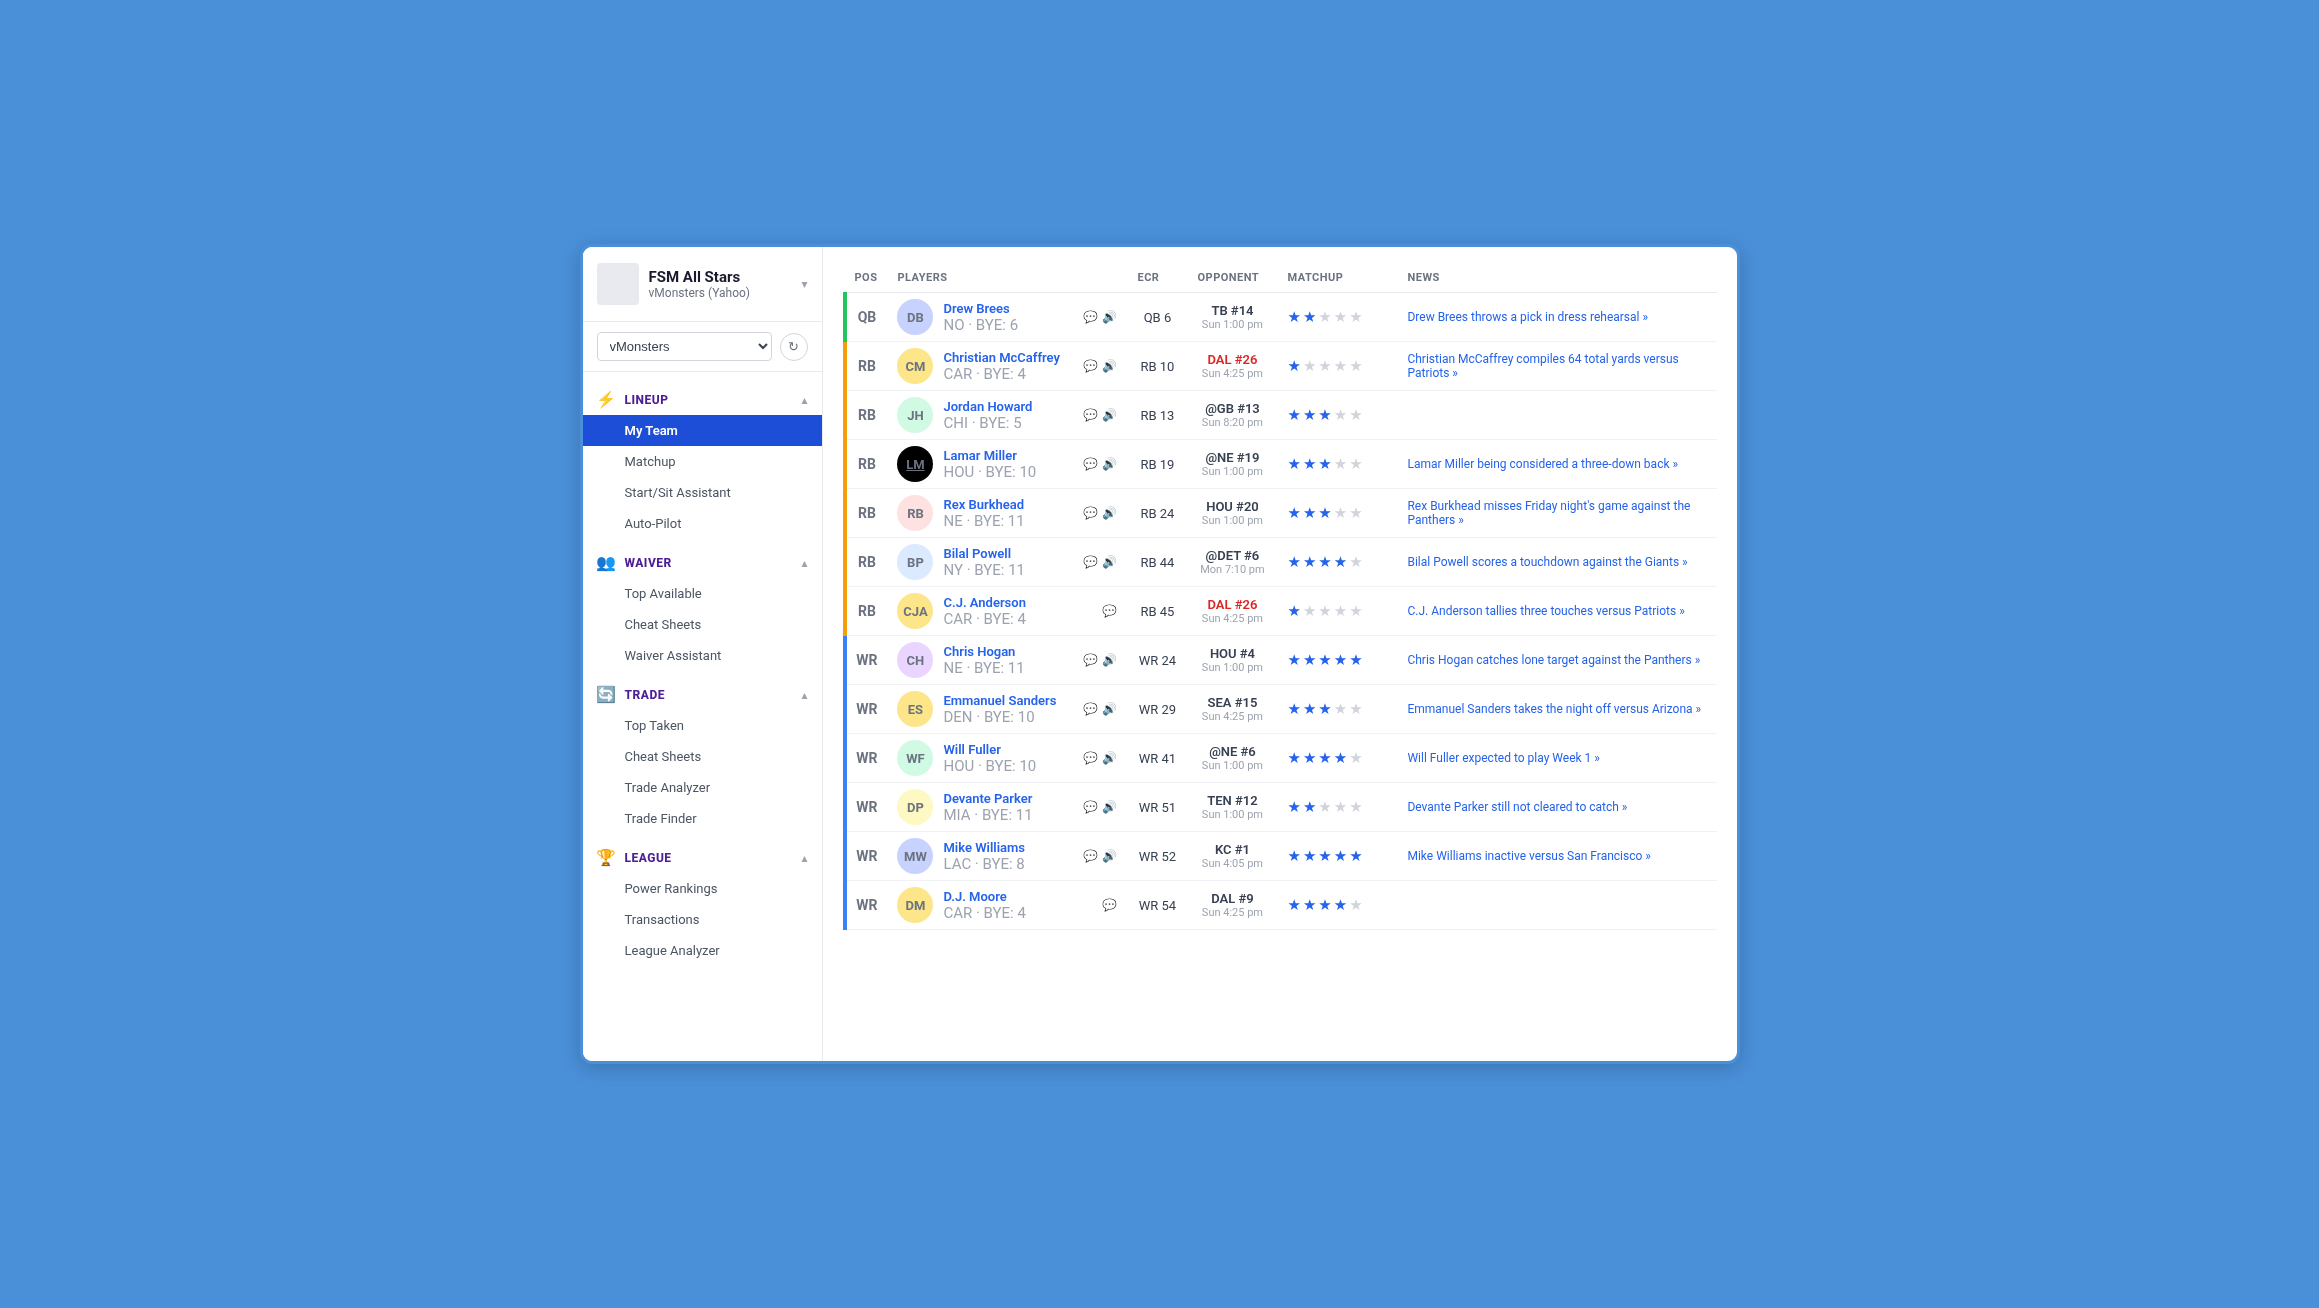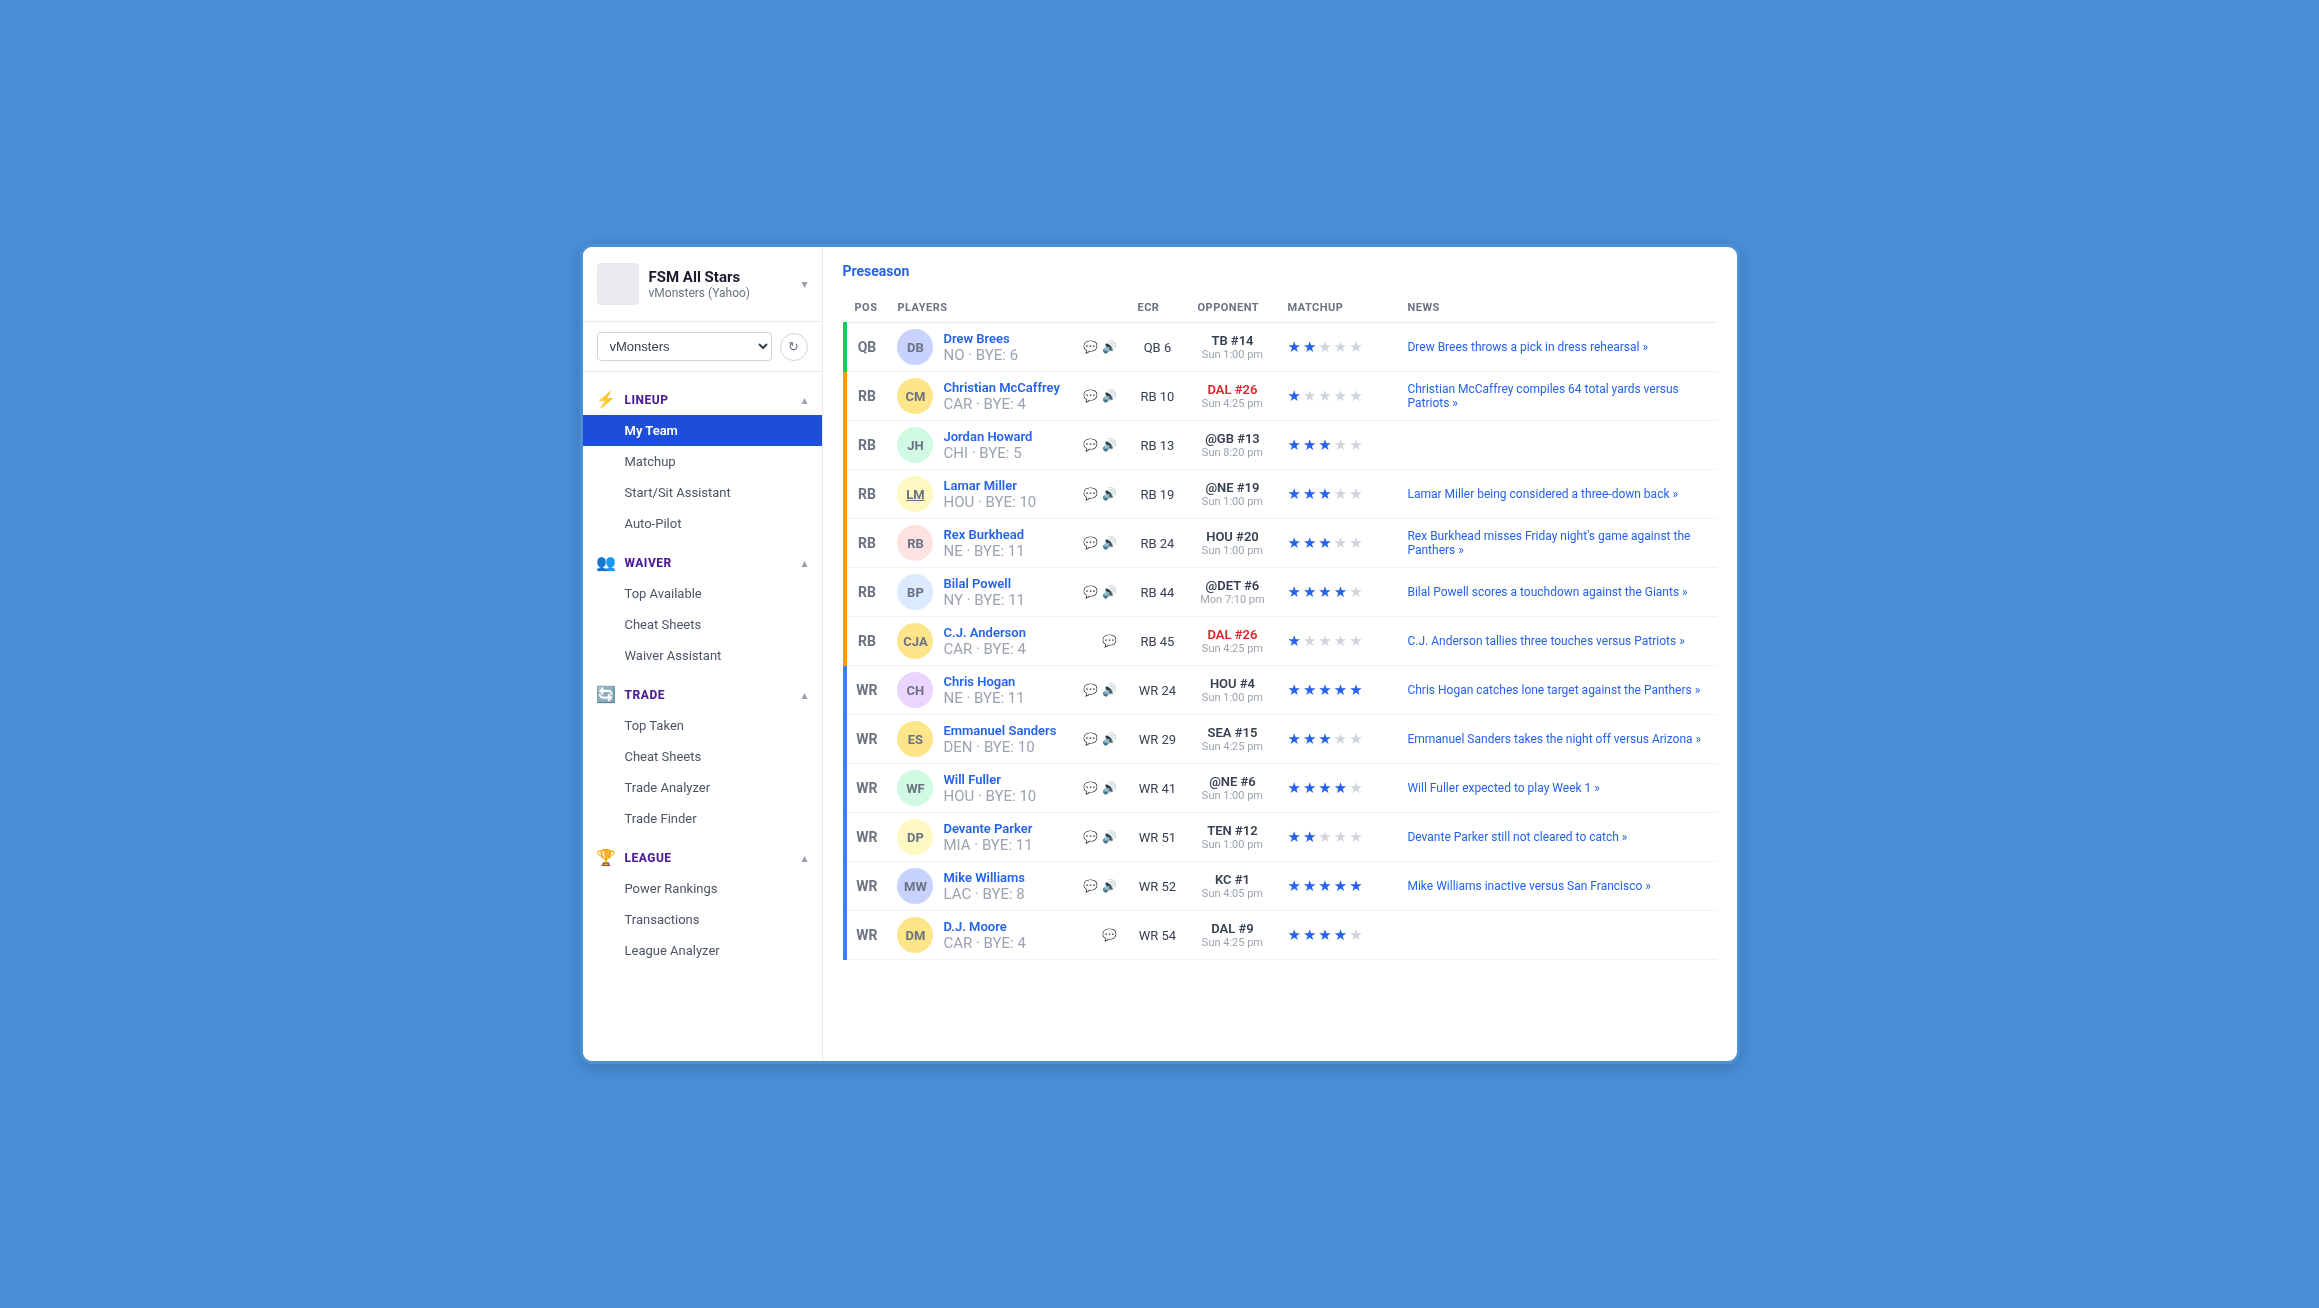--- a/index.html
+++ b/index.html
@@ -345,21 +345,20 @@
   </div>
           <div class="nav-item">Power Rankings</div>
           <div class="nav-item">Transactions</div>
           <div class="nav-item">League Analyzer</div>
         </div>
       </div>
   </div>
 
   <div class="main-content">
     <div class="content-area">
-      <div class="preseason-label">Preseason</div>
       <table class="players-table">
         <thead id="table-head">
             <tr>
               <th>POS</th>
               <th>PLAYERS</th>
               <th>ECR</th>
               <th>OPPONENT</th>
               <th>MATCHUP</th>
               <th>NEWS</th>
             </tr>
@@ -455,21 +454,21 @@
                   <span class="star empty">★</span>
                   <span class="star empty">★</span>
                 </div>
               </td>
               <td class="news-cell"></td>
             </tr>
             <tr class="row-rb">
               <td class="pos-cell">RB</td>
               <td style="padding: 6px 10px;">
                 <div class="player-cell" style="padding: 0px;">
-                  <div class="player-avatar" style="background: #fef9c3; text-decoration: underline;">LM</div>
+                  <div class="player-avatar" style="background: #000000; text-decoration: underline;">LM</div>
                   <div class="player-info">
     <div class="player-name">Lamar Miller</div>
     <div class="player-meta">HOU · BYE: 10</div>
   </div>
                   <div class="player-icons">
     <span style="cursor:pointer;">💬</span>
     <span style="cursor:pointer;">🔊</span>
   </div>
                 </div>
               </td>

